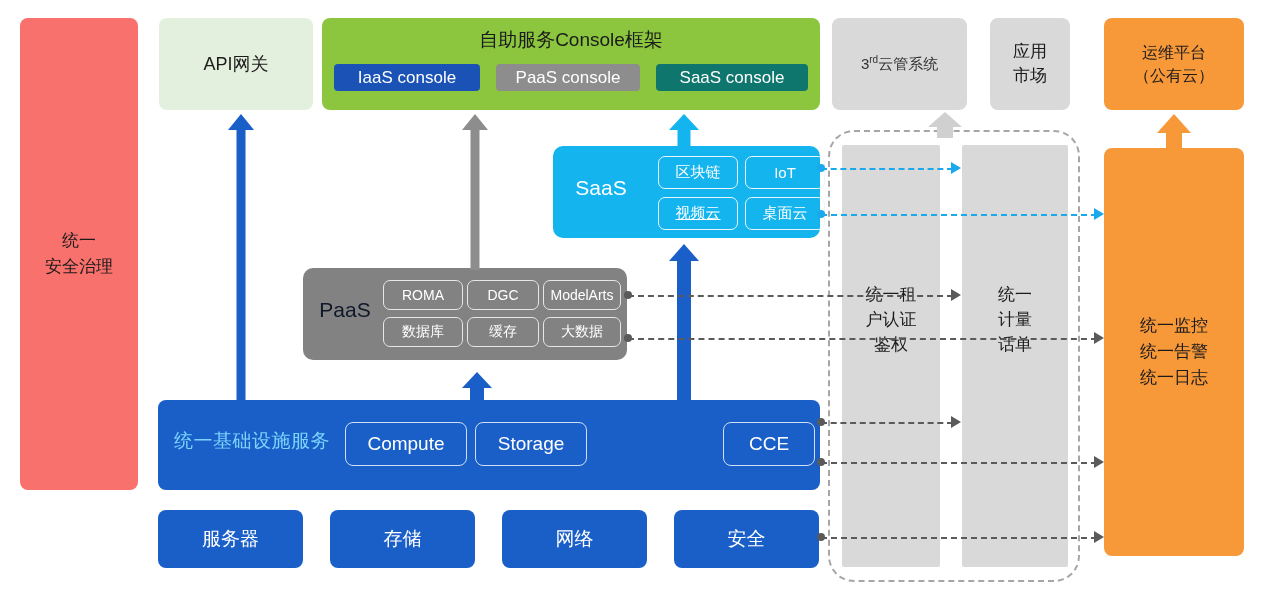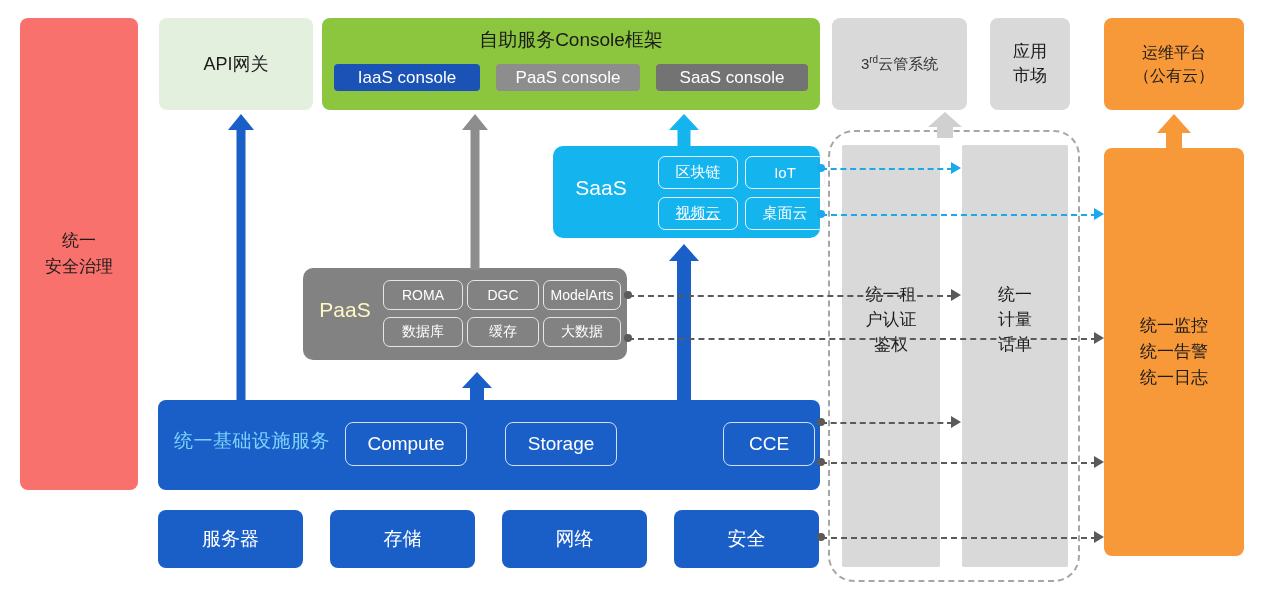--- a/index.html
+++ b/index.html
@@ -17,21 +17,21 @@
 
   
   .console-frame{left:322px;top:18px;width:498px;height:92px;background:#8cc63e;border-radius:8px;
                  display:block;padding-left:41px;}
   .console-title{position:absolute;left:0;top:9px;width:100%;text-align:center;color:#1b1b1b;
                  font-size:19px;}
   .console-chip{position:absolute;top:46px;height:27px;border-radius:4px;color:#fff;font-size:17px;
                 display:flex;align-items:center;justify-content:center;padding:0 10px;box-sizing:border-box;}
   .chip-iaas{left:12px;width:146px;background:#1a52b5;}
   .chip-paas{left:174px;width:144px;background:#8d8d8d;}
-  .chip-saas{left:334px;width:152px;background:#737373;}
+  .chip-saas{left:334px;width:152px;background:#0f766e;}
 
   
   .cloudmgmt{left:832px;top:18px;width:135px;height:92px;background:#d9d9d9;border-radius:8px;
              color:#333;font-size:15px;}
   .cloudmgmt sup{font-size:10px;vertical-align:super;}
   .appmarket{left:990px;top:18px;width:80px;height:92px;background:#d9d9d9;border-radius:8px;
              color:#1b1b1b;font-size:17px;line-height:24px;}
   .opsplat{left:1104px;top:18px;width:140px;height:92px;background:#f79839;border-radius:8px;
            color:#1b1b1b;font-size:16px;line-height:23px;}
 
@@ -40,37 +40,37 @@
   .saas-label{position:absolute;left:12px;top:30px;width:72px;text-align:center;color:#fff;font-size:21px;}
   .sv{position:absolute;border:1.6px solid #e8f7fe;border-radius:7px;color:#fff;font-size:15px;
       display:flex;align-items:center;justify-content:center;height:31px;margin-left:12px;}
   .sv1{left:93px;top:10px;width:78px;}
   .sv2{left:180px;top:10px;width:78px;}
   .sv3{left:93px;top:51px;width:78px;text-decoration:underline;}
   .sv4{left:180px;top:51px;width:78px;}
 
   
   .paas{left:303px;top:268px;width:324px;height:92px;background:#828282;border-radius:10px;display:block;}
-  .paas-label{position:absolute;left:8px;top:30px;width:68px;text-align:center;color:#fef9c3;font-size:21px;}
+  .paas-label{position:absolute;left:8px;top:30px;width:68px;text-align:center;color:#0f172a;font-size:21px;}
   .pv{position:absolute;border:1.6px solid #e6e6e6;border-radius:7px;color:#fff;font-size:14px;
       display:flex;align-items:center;justify-content:center;height:28px;}
   .pv1{left:80px;top:12px;width:78px;}
   .pv2{left:164px;top:12px;width:70px;}
   .pv3{left:240px;top:12px;width:76px;}
   .pv4{left:80px;top:49px;width:78px;}
   .pv5{left:164px;top:49px;width:70px;}
   .pv6{left:240px;top:49px;width:76px;}
 
   
   .infra{left:158px;top:400px;width:662px;height:90px;background:#1a5fc8;border-radius:8px;display:block;}
   .infra-label{position:absolute;left:16px;top:28px;color:#7dd3fc;font-size:19px;letter-spacing:.5px;}
   .iv{position:absolute;top:22px;height:42px;border:1.6px solid #cfe0f7;border-radius:8px;color:#fff;
       font-size:19px;display:flex;align-items:center;justify-content:center;}
   .iv1{left:187px;width:120px;}
-  .iv2{left:317px;width:110px;margin-left:30px;}
+  .iv2{left:317px;width:110px;}
   .iv3{left:437px;width:118px;}
   .iv4{left:565px;width:90px;}
 
   
   .res{top:510px;height:58px;background:#1a5fc8;border-radius:8px;color:#fff;font-size:19px;}
   .res1{left:158px;width:145px;}
   .res2{left:330px;width:145px;}
   .res3{left:502px;width:145px;}
   .res4{left:674px;width:145px;}
 

